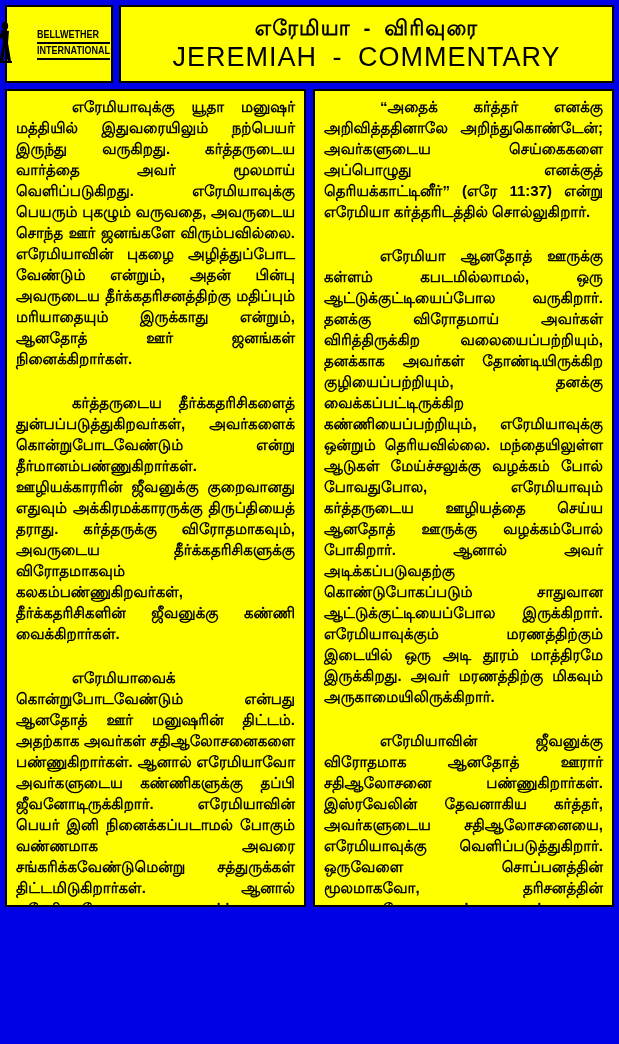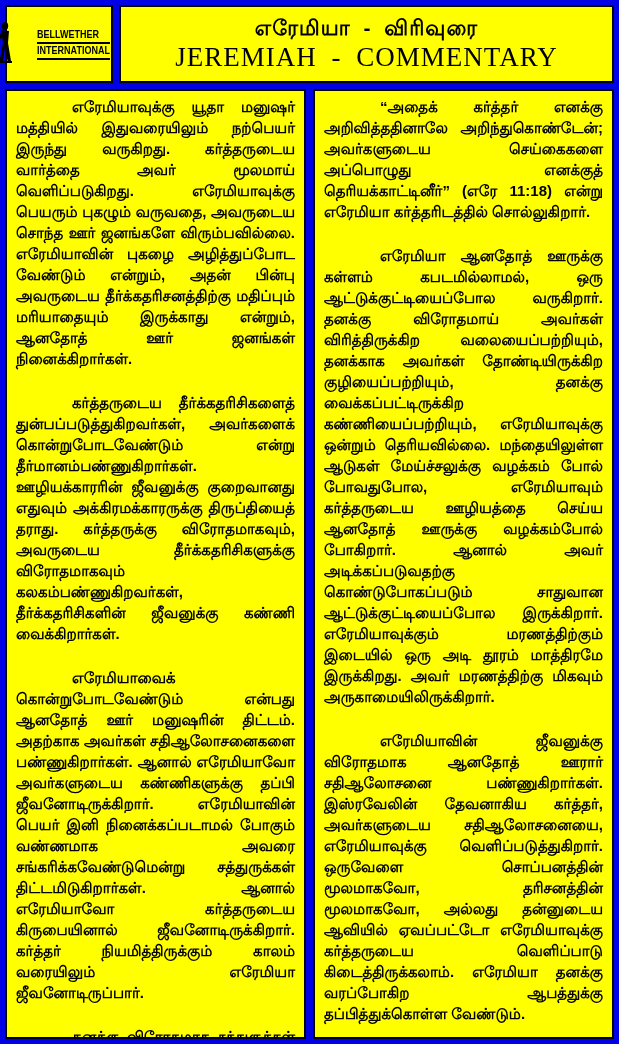--- a/index.html
+++ b/index.html
@@ -58,31 +58,31 @@
   }
   .title-tamil{
     font-weight:bold;
     font-size:21px;
     line-height:26px;
     color:#000;
     word-spacing:6px;
     letter-spacing:1px;
   }
   .title-english{
-    font-family:Liberation Serif, serif;
+    font-family:Liberation Sans, sans-serif;
     font-size:27px;
     line-height:32px;
     color:#000;
     word-spacing:7px;
     letter-spacing:1px;
   }
   .main-row{
     display:flex;
     gap:7px;
-    height:950px;
+    height:818px;
   }
   .column{
     flex:1;
     padding:5px 9px;
     overflow:hidden;
   }
   .column p{
     margin:0 0 23px 0;
     text-indent:56px;
     text-align:justify;
@@ -126,21 +126,21 @@
   <div class="main-row">
 
     <div class="box column">
       <p>எரேமியாவுக்கு யூதா மனுஷர் மத்தியில் இதுவரையிலும் நற்பெயர் இருந்து வருகிறது. கர்த்தருடைய வார்த்தை அவர் மூலமாய் வெளிப்படுகிறது. எரேமியாவுக்கு பெயரும் புகழும் வருவதை, அவருடைய சொந்த ஊர் ஜனங்களே விரும்பவில்லை. எரேமியாவின் புகழை அழித்துப்போட வேண்டும் என்றும், அதன் பின்பு அவருடைய தீர்க்கதரிசனத்திற்கு மதிப்பும் மரியாதையும் இருக்காது என்றும், ஆனதோத் ஊர் ஜனங்கள் நினைக்கிறார்கள்.</p>
       <p>கர்த்தருடைய தீர்க்கதரிசிகளைத் துன்பப்படுத்துகிறவர்கள், அவர்களைக் கொன்றுபோடவேண்டும் என்று தீர்மானம்பண்ணுகிறார்கள். ஊழியக்காரரின் ஜீவனுக்கு குறைவானது எதுவும் அக்கிரமக்காரருக்கு திருப்தியைத் தராது. கர்த்தருக்கு விரோதமாகவும், அவருடைய தீர்க்கதரிசிகளுக்கு விரோதமாகவும் கலகம்பண்ணுகிறவர்கள், தீர்க்கதரிசிகளின் ஜீவனுக்கு கண்ணி வைக்கிறார்கள்.</p>
       <p>எரேமியாவைக் கொன்றுபோடவேண்டும் என்பது ஆனதோத் ஊர் மனுஷரின் திட்டம். அதற்காக அவர்கள் சதிஆலோசனைகளை பண்ணுகிறார்கள். ஆனால் எரேமியாவோ அவர்களுடைய கண்ணிகளுக்கு தப்பி ஜீவனோடிருக்கிறார். எரேமியாவின் பெயர் இனி நினைக்கப்படாமல் போகும் வண்ணமாக அவரை சங்கரிக்கவேண்டுமென்று சத்துருக்கள் திட்டமிடுகிறார்கள். ஆனால் எரேமியாவோ கர்த்தருடைய கிருபையினால் ஜீவனோடிருக்கிறார். கர்த்தர் நியமித்திருக்கும் காலம் வரையிலும் எரேமியா ஜீவனோடிருப்பார்.</p>
       <p>தனக்கு விரோதமாக சத்துருக்கள் செய்கிற சதிஆலோசனை எரேமியாவுக்குத் தெரியவில்லை. ஆனால் கர்த்தர் எல்லாவற்றையும் அறிந்திருக்கிறார். சத்துருக்கள் தங்களுடைய சதிஆலோசனையை இரகசியமாய்ச் செய்கிறார்கள். எரேமியாவுக்கு எதுவும் தெரியாதபடிக்கு, தங்களுடைய வலையை எரேமியாவுக்கு விரோதமாக இரகசியமாய் விரிக்கிறார்கள். ஆனாலும் எரேமியாவின் ஜீவனுக்கு விரோதமாக, ஆனதோத் ஊரார் செய்கிற சதிஆலோசனைகளை கர்த்தர் எரேமியாவுக்கு வெளிப்படுத்துகிறார்.</p>
     </div>
 
     <div class="box column">
-      <p>“அதைக் கர்த்தர் எனக்கு அறிவித்ததினாலே அறிந்துகொண்டேன்; அவர்களுடைய செய்கைகளை அப்பொழுது எனக்குத் தெரியக்காட்டினீர்” (எரே 11:18) என்று எரேமியா கர்த்தரிடத்தில் சொல்லுகிறார்.</p>
+      <p>“அதைக் கர்த்தர் எனக்கு அறிவித்ததினாலே அறிந்துகொண்டேன்; அவர்களுடைய செய்கைகளை அப்பொழுது எனக்குத் தெரியக்காட்டினீர்” (எரே 11:37) என்று எரேமியா கர்த்தரிடத்தில் சொல்லுகிறார்.</p>
       <p>எரேமியா ஆனதோத் ஊருக்கு கள்ளம் கபடமில்லாமல், ஒரு ஆட்டுக்குட்டியைப்போல வருகிறார். தனக்கு விரோதமாய் அவர்கள் விரித்திருக்கிற வலையைப்பற்றியும், தனக்காக அவர்கள் தோண்டியிருக்கிற குழியைப்பற்றியும், தனக்கு வைக்கப்பட்டிருக்கிற கண்ணியைப்பற்றியும், எரேமியாவுக்கு ஒன்றும் தெரியவில்லை. மந்தையிலுள்ள ஆடுகள் மேய்ச்சலுக்கு வழக்கம் போல் போவதுபோல, எரேமியாவும் கர்த்தருடைய ஊழியத்தை செய்ய ஆனதோத் ஊருக்கு வழக்கம்போல் போகிறார். ஆனால் அவர் அடிக்கப்படுவதற்கு கொண்டுபோகப்படும் சாதுவான ஆட்டுக்குட்டியைப்போல இருக்கிறார். எரேமியாவுக்கும் மரணத்திற்கும் இடையில் ஒரு அடி தூரம் மாத்திரமே இருக்கிறது. அவர் மரணத்திற்கு மிகவும் அருகாமையிலிருக்கிறார்.</p>
       <p>எரேமியாவின் ஜீவனுக்கு விரோதமாக ஆனதோத் ஊரார் சதிஆலோசனை பண்ணுகிறார்கள். இஸ்ரவேலின் தேவனாகிய கர்த்தர், அவர்களுடைய சதிஆலோசனையை, எரேமியாவுக்கு வெளிப்படுத்துகிறார். ஒருவேளை சொப்பனத்தின் மூலமாகவோ, தரிசனத்தின் மூலமாகவோ, அல்லது தன்னுடைய ஆவியில் ஏவப்பட்டோ எரேமியாவுக்கு கர்த்தருடைய வெளிப்பாடு கிடைத்திருக்கலாம். எரேமியா தனக்கு வரப்போகிற ஆபத்துக்கு தப்பித்துக்கொள்ள வேண்டும்.</p>
 
     </div>
 
   </div>
 
 </div>
 
 </body></html>

